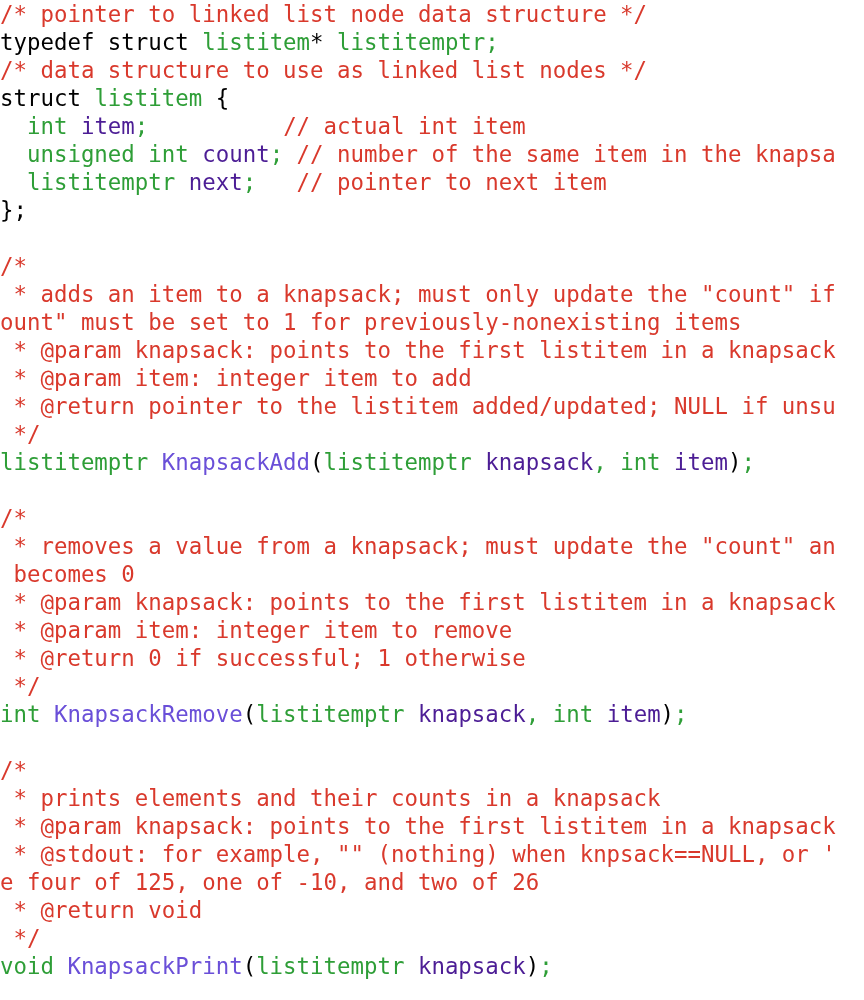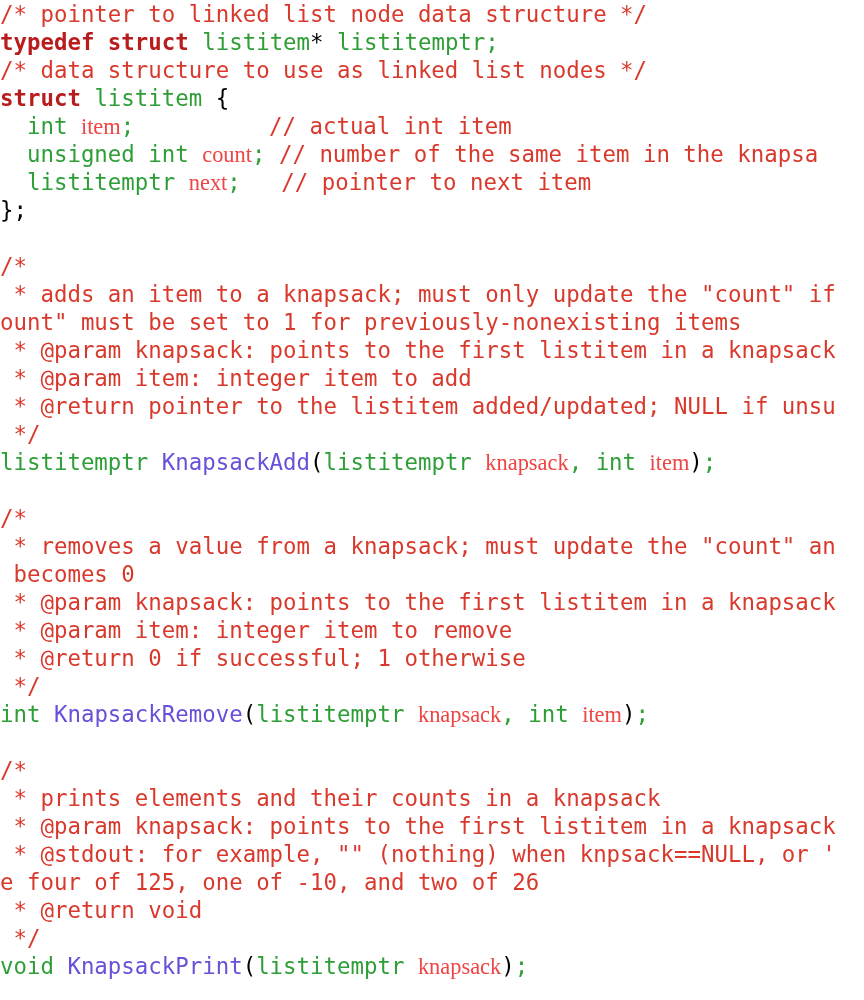--- a/index.html
+++ b/index.html
@@ -31,23 +31,23 @@
     height: 28px;
     white-space: pre;
     overflow: hidden;
     text-overflow: clip;
   }
   .code-line.blank::after { content: "\00a0"; }
 
   
   .tok-plain   { color: #000000; }
   .tok-comment { color: #d9392c; }
-  .tok-keyword { color: #b91c1c; font-weight: bold; }
+  .tok-keyword { color: #000000; }
   .tok-type    { color: #2e9e37; text-align: center; }
-  .tok-ident   { color: #ef4444; font-family: Liberation Serif, serif; }
+  .tok-ident   { color: #4c1d95; }
   .tok-func    { color: #6a4fd8; margin-top: 10px; }
   .tok-punct   { color: #2e9e37; }
   .tok-op      { color: #000000; }
 </style>
 </head>
 <body>
 
 <div id="code-view"><div class="code-line"><span class="tok-comment">/* pointer to linked list node data structure */</span></div><div class="code-line"><span class="tok-keyword">typedef</span><span class="tok-plain"> </span><span class="tok-keyword">struct</span><span class="tok-plain"> </span><span class="tok-type">listitem</span><span class="tok-op">*</span><span class="tok-plain"> </span><span class="tok-type">listitemptr;</span></div><div class="code-line"><span class="tok-comment">/* data structure to use as linked list nodes */</span></div><div class="code-line"><span class="tok-keyword">struct</span><span class="tok-plain"> </span><span class="tok-type">listitem</span><span class="tok-plain"> </span><span class="tok-plain">{</span></div><div class="code-line"><span class="tok-plain">  </span><span class="tok-type">int</span><span class="tok-plain"> </span><span class="tok-ident">item</span><span class="tok-punct">;</span><span class="tok-plain">          </span><span class="tok-comment">// actual int item</span></div><div class="code-line"><span class="tok-plain">  </span><span class="tok-type">unsigned</span><span class="tok-plain"> </span><span class="tok-type">int</span><span class="tok-plain"> </span><span class="tok-ident">count</span><span class="tok-punct">;</span><span class="tok-plain"> </span><span class="tok-comment">// number of the same item in the knapsa</span></div><div class="code-line"><span class="tok-plain">  </span><span class="tok-type">listitemptr</span><span class="tok-plain"> </span><span class="tok-ident">next</span><span class="tok-punct">;</span><span class="tok-plain">   </span><span class="tok-comment">// pointer to next item</span></div><div class="code-line"><span class="tok-plain">};</span></div><div class="code-line blank"></div><div class="code-line"><span class="tok-comment">/*</span></div><div class="code-line"><span class="tok-comment"> * adds an item to a knapsack; must only update the "count" if</span></div><div class="code-line"><span class="tok-comment">ount" must be set to 1 for previously-nonexisting items</span></div><div class="code-line"><span class="tok-comment"> * @param knapsack: points to the first listitem in a knapsack</span></div><div class="code-line"><span class="tok-comment"> * @param item: integer item to add</span></div><div class="code-line"><span class="tok-comment"> * @return pointer to the listitem added/updated; NULL if unsu</span></div><div class="code-line"><span class="tok-comment"> */</span></div><div class="code-line"><span class="tok-type">listitemptr</span><span class="tok-plain"> </span><span class="tok-func">KnapsackAdd</span><span class="tok-plain">(</span><span class="tok-type">listitemptr</span><span class="tok-plain"> </span><span class="tok-ident">knapsack</span><span class="tok-punct">,</span><span class="tok-plain"> </span><span class="tok-type">int</span><span class="tok-plain"> </span><span class="tok-ident">item</span><span class="tok-plain">)</span><span class="tok-punct">;</span></div><div class="code-line blank"></div><div class="code-line"><span class="tok-comment">/*</span></div><div class="code-line"><span class="tok-comment"> * removes a value from a knapsack; must update the "count" an</span></div><div class="code-line"><span class="tok-comment"> becomes 0</span></div><div class="code-line"><span class="tok-comment"> * @param knapsack: points to the first listitem in a knapsack</span></div><div class="code-line"><span class="tok-comment"> * @param item: integer item to remove</span></div><div class="code-line"><span class="tok-comment"> * @return 0 if successful; 1 otherwise</span></div><div class="code-line"><span class="tok-comment"> */</span></div><div class="code-line"><span class="tok-type">int</span><span class="tok-plain"> </span><span class="tok-func">KnapsackRemove</span><span class="tok-plain">(</span><span class="tok-type">listitemptr</span><span class="tok-plain"> </span><span class="tok-ident">knapsack</span><span class="tok-punct">,</span><span class="tok-plain"> </span><span class="tok-type">int</span><span class="tok-plain"> </span><span class="tok-ident">item</span><span class="tok-plain">)</span><span class="tok-punct">;</span></div><div class="code-line blank"></div><div class="code-line"><span class="tok-comment">/*</span></div><div class="code-line"><span class="tok-comment"> * prints elements and their counts in a knapsack</span></div><div class="code-line"><span class="tok-comment"> * @param knapsack: points to the first listitem in a knapsack</span></div><div class="code-line"><span class="tok-comment"> * @stdout: for example, "" (nothing) when knpsack==NULL, or '</span></div><div class="code-line"><span class="tok-comment">e four of 125, one of -10, and two of 26</span></div><div class="code-line"><span class="tok-comment"> * @return void</span></div><div class="code-line"><span class="tok-comment"> */</span></div><div class="code-line"><span class="tok-type">void</span><span class="tok-plain"> </span><span class="tok-func">KnapsackPrint</span><span class="tok-plain">(</span><span class="tok-type">listitemptr</span><span class="tok-plain"> </span><span class="tok-ident">knapsack</span><span class="tok-plain">)</span><span class="tok-punct">;</span></div></div>
 
 </body></html>

